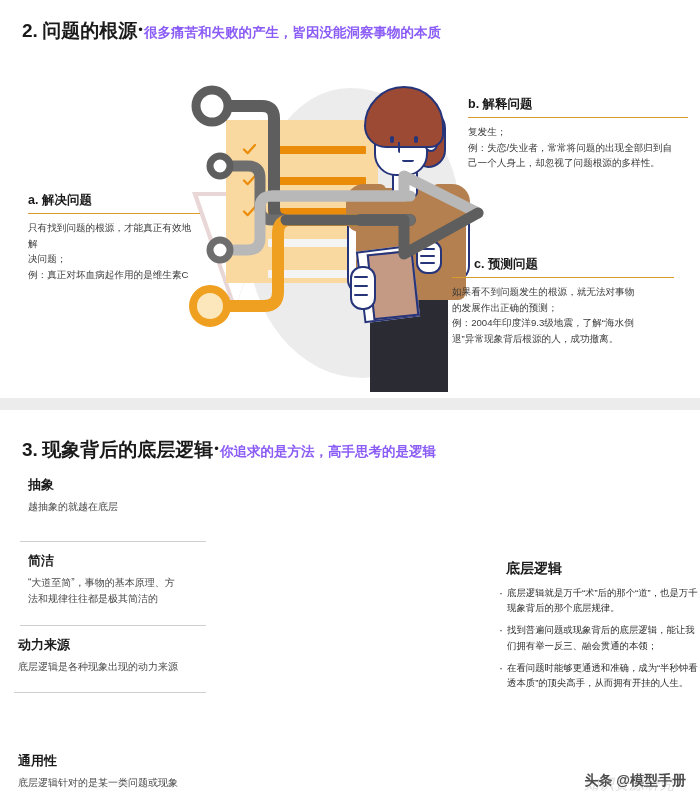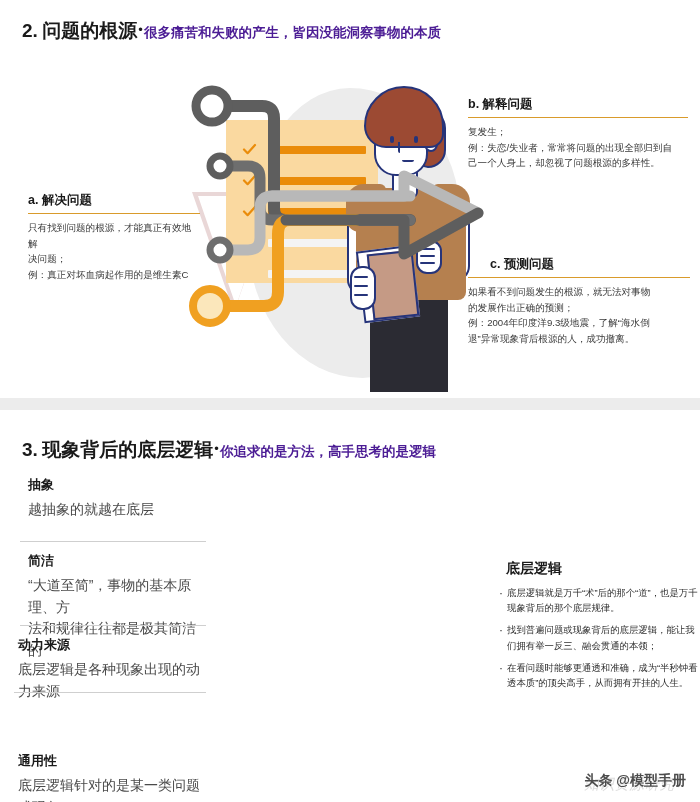--- a/index.html
+++ b/index.html
@@ -14,21 +14,21 @@
   
   .sec-head { position: absolute; white-space: nowrap; }
   .sec-num {
     font-size: 19px; font-weight: bold; color: #1a1a1a;
     letter-spacing: 0px;
   }
   .sec-title {
     font-size: 19px; font-weight: bold; color: #1a1a1a;
   }
   .sec-dot { font-size: 13px; color: #1a1a1a; vertical-align: 3px; padding: 0 1px; }
-  .sec-sub { font-size: 13.5px; font-weight: bold; color: #4c1d95; text-align: center; }
+  .sec-sub { font-size: 13.5px; font-weight: bold; color: #8b5cf6; text-align: center; }
 
   
   .band { position: absolute; left: 0; width: 700px; background: #ececec; }
 
   
   .illus { position: absolute; left: 200px; top: 80px; width: 280px; height: 320px; }
   .blob {
     position: absolute; left: 48px; top: 8px; width: 212px; height: 290px;
     background: #ececec; border-radius: 48% 52% 46% 54% / 52% 44% 56% 48%;
   }
@@ -139,21 +139,21 @@
     font-size: 12.5px; font-weight: bold; color: #1a1a1a;
     margin-bottom: 4px; white-space: nowrap;
   }
   .co-rule { height: 1.4px; background: #d99b2b; margin-bottom: 6px; }
   .co-body {
     font-size: 9.6px; color: #3a3a3a; line-height: 1.62;
   }
   .co-body p { margin: 0; }
   .left-item { position: absolute; text-align: left; }
   .li-title { font-size: 13px; font-weight: bold; color: #1a1a1a; margin-bottom: 5px; }
-  .li-desc { font-size: 14px; color: #4a4a4a; line-height: 1.55; }
+  .li-desc { font-size: 10px; color: #4a4a4a; line-height: 1.55; }
   .li-rule { position: absolute; height: 1px; background: #cfcfcf; }
 
   .right-block { position: absolute; left: 498px; top: 560px; width: 202px; }
   .rb-title { font-size: 14px; font-weight: bold; color: #1a1a1a; margin-bottom: 7px; padding-left: 8px; }
   .rb-list { list-style: none; }
   .rb-list li {
     position: relative; font-size: 9.4px; color: #2f2f2f;
     line-height: 1.62; padding-left: 9px; margin-bottom: 2px; margin-top: 7px;
   }
   .rb-list li::before {
@@ -257,21 +257,21 @@
   <div class="callout" style="left:468px; top:96px; width:220px;">
     <div class="co-title">b. 解释问题</div>
     <div class="co-rule"></div>
     <div class="co-body">
       <p>复发生；</p>
       <p>例：失恋/失业者，常常将问题的出现全部归到自</p>
       <p>己一个人身上，却忽视了问题根源的多样性。</p>
     </div>
   </div>
 
-  <div class="callout" style="left:468px; top:256px; width:222px;">
+  <div class="callout" style="left:452px; top:256px; width:222px;">
     <div class="co-title" style="padding-left:22px;">c. 预测问题</div>
     <div class="co-rule"></div>
     <div class="co-body">
       <p>如果看不到问题发生的根源，就无法对事物</p>
       <p>的发展作出正确的预测；</p>
       <p>例：2004年印度洋9.3级地震，了解“海水倒</p>
       <p>退”异常现象背后根源的人，成功撤离。</p>
     </div>
   </div>
 

